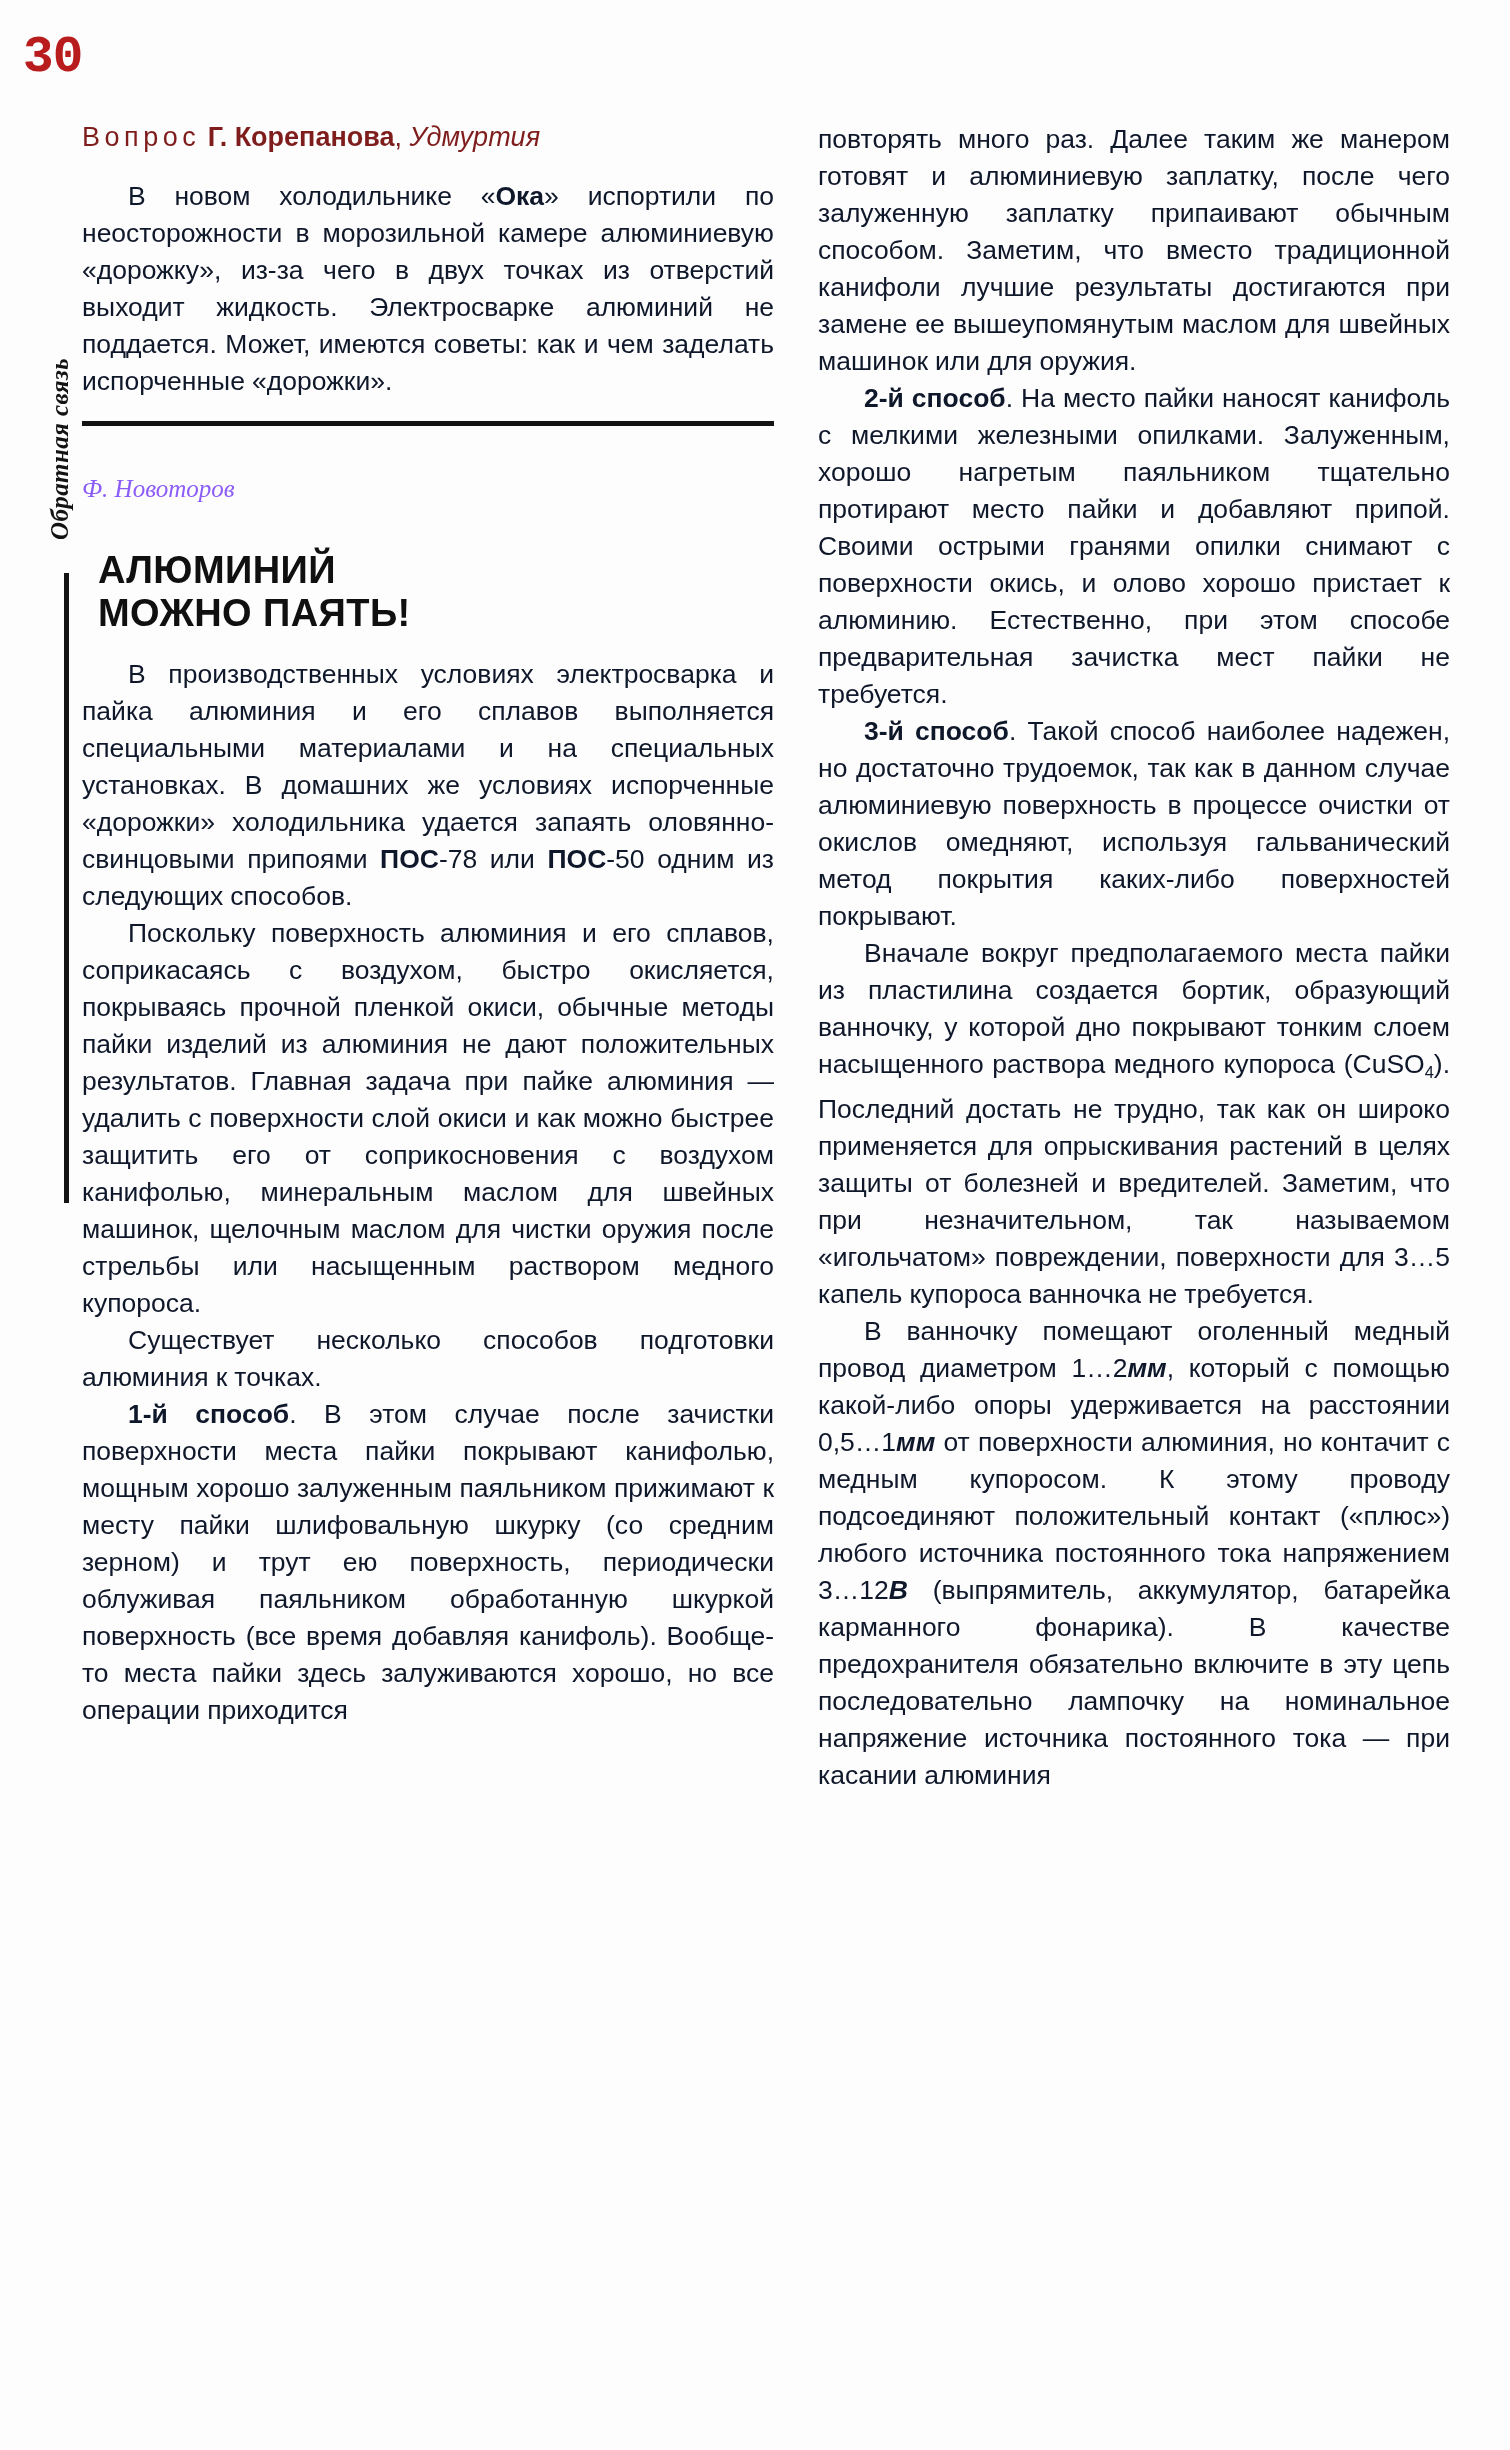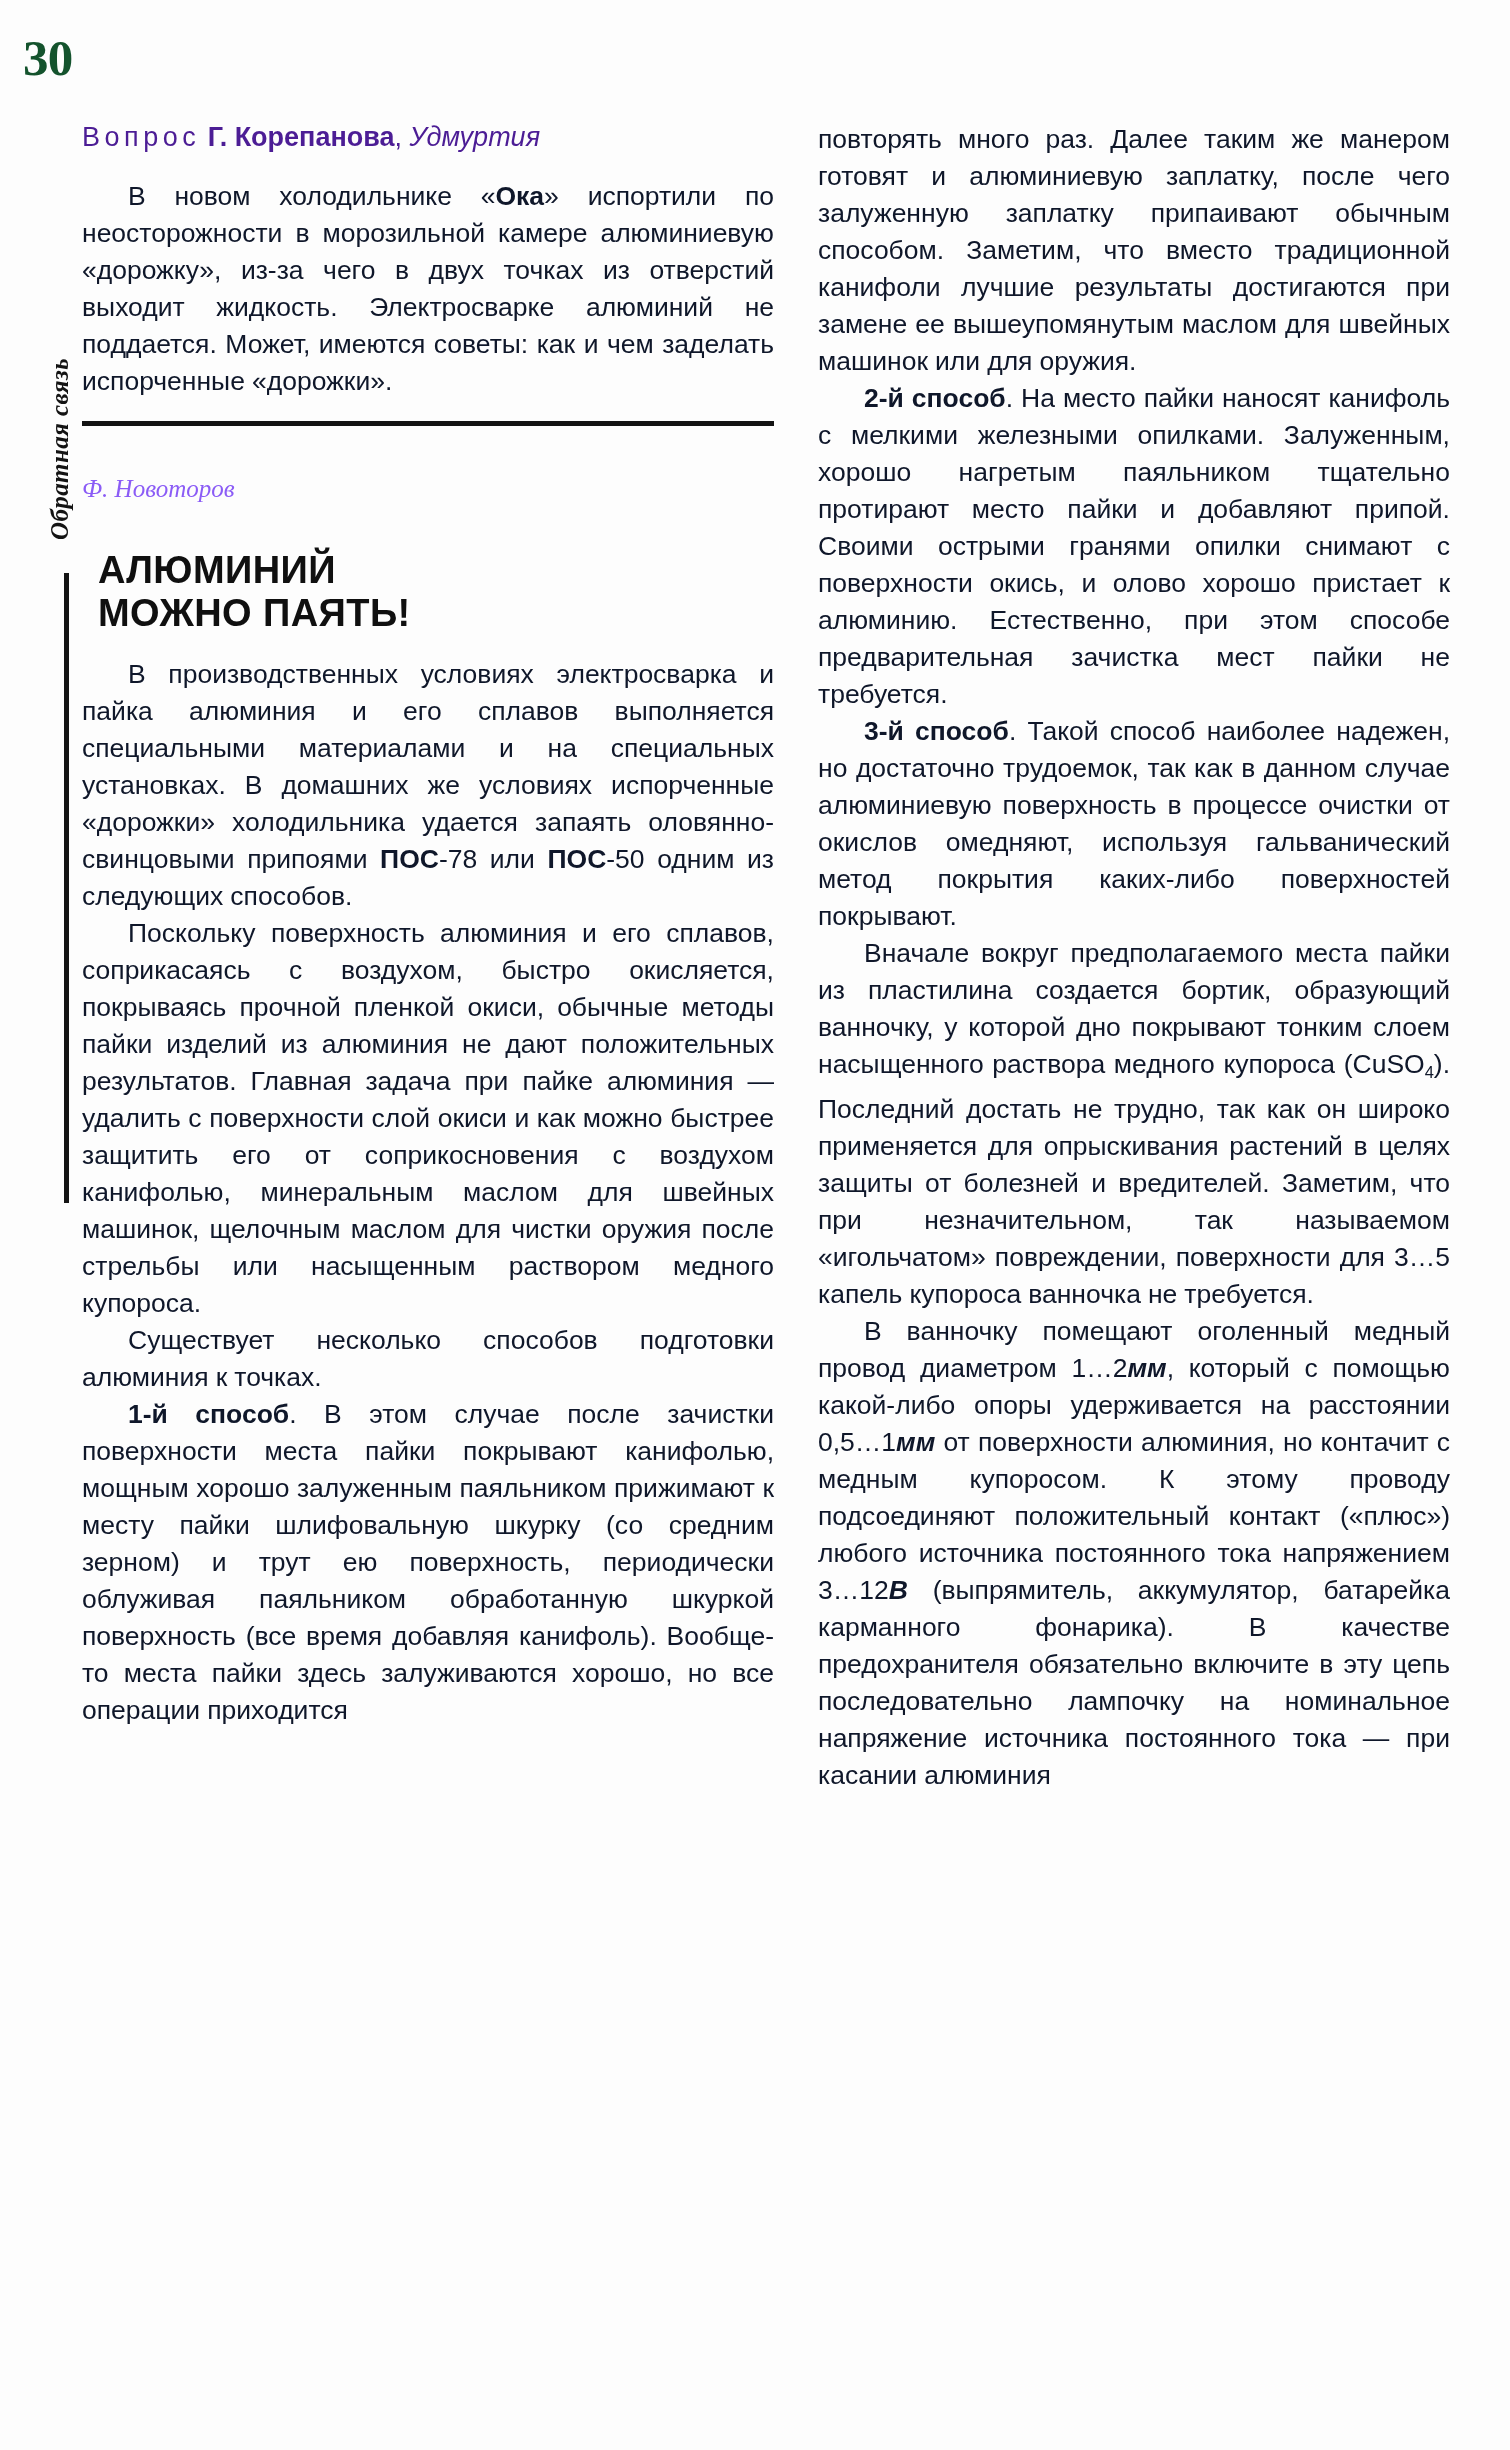--- a/index.html
+++ b/index.html
@@ -17,25 +17,25 @@
     height: 2450px;
     background: #fdfdfd;
     overflow: hidden;
   }
 
   
   .page-number {
     position: absolute;
     left: 23px;
     top: 29.4px;
-    font-family: Liberation Serif, serif;
+    font-family: Liberation Mono, monospace;
     font-weight: bold;
     font-size: 51px;
     letter-spacing: -0.8px;
-    color: #14532d;
+    color: #b91c1c;
   }
 
   
   .section-tab {
     position: absolute;
     left: -75px;
     top: 479px;
     width: 270px;
     text-align: right;
     transform: rotate(-90deg);
@@ -62,21 +62,21 @@
     position: absolute;
     top: 121px;
   }
   .col-left  { left: 82px;  width: 692px; }
   .col-right { left: 818px; width: 632px; }
 
   
   .byline {
     font-size: 27px;
     line-height: 1.22;
-    color: #4c1d95;
+    color: #7f1d1d;
     margin: 0 0 24.5px 0;
     white-space: nowrap;
   }
   .byline .spaced {
     letter-spacing: 4.5px;
     font-weight: normal;
   }
   .byline .name { font-weight: bold; letter-spacing: 0px; }
   .byline .region { font-style: italic; }
 

